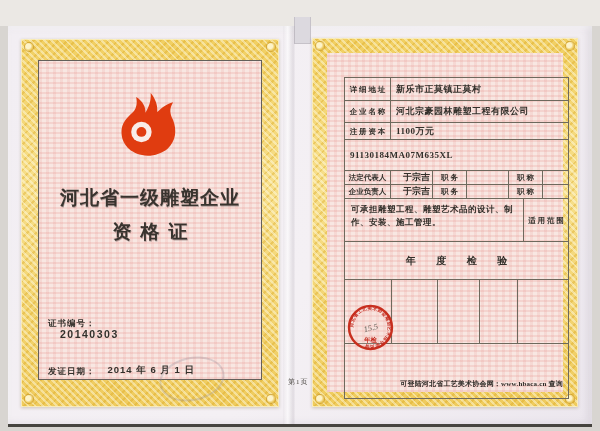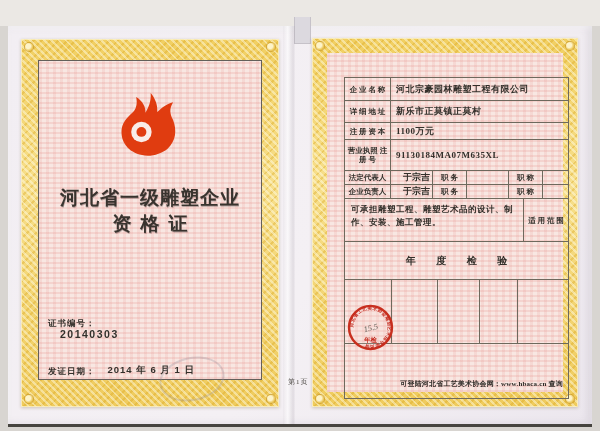--- a/index.html
+++ b/index.html
@@ -38,21 +38,21 @@
       repeating-linear-gradient(90deg,rgba(232,145,140,.17) 0 3px,rgba(232,145,140,0) 3px 7px),
       #f8e7e2;}
   .page-left{left:21px;top:39px;width:258px;height:368px;}
   .page-right{left:312px;top:38px;width:266px;height:369px;}
   .page-left .pink{border:1px solid #63605a;left:17px;top:21px;right:17px;bottom:27px;}
   
   .logo{position:absolute;left:50%;top:29px;transform:translateX(-50%);}
   .t1{position:absolute;left:0;right:0;top:124px;text-align:center;
     font-size:19px;font-weight:bold;color:#38332e;letter-spacing:1px;
     text-shadow:.5px .7px 0 rgba(60,40,40,.35);}
-  .t2{position:absolute;left:0;right:0;top:150px;text-align:center;
+  .t2{position:absolute;left:0;right:0;top:158px;text-align:center;
     font-size:19px;font-weight:bold;color:#38332e;letter-spacing:9px;text-indent:9px;
     text-shadow:.5px .7px 0 rgba(60,40,40,.35);}
   .fld{position:absolute;left:9px;display:flex;align-items:flex-start;color:#33302b;}
   .fld .lbl{font-size:8.5px;font-weight:bold;letter-spacing:1px;white-space:nowrap;}
   .fld .num{font-size:10.5px;font-weight:bold;letter-spacing:1.5px;margin-left:12px;margin-top:-2px;
     font-family:"Liberation Sans","DejaVu Sans",sans-serif;}
   .f-cert{top:257px;flex-direction:column;}
   .f-issuer{top:279px;}
   .issuer-lines{margin-left:4px;font-size:8.5px;font-weight:bold;line-height:11px;white-space:nowrap;}
   .f-date{top:305px;}
@@ -117,36 +117,35 @@
 
     <section class="page page-right" style="left:304px;top:12px;">
       <div class="corner-dot cd-tl"></div>
       <div class="corner-dot cd-tr"></div>
       <div class="corner-dot cd-bl"></div>
       <div class="corner-dot cd-br"></div>
       <div class="pink">
         <div class="tbl">
 
           <div class="tr h22">
+            <div class="tc lab">详 细 地 址</div>
+            <div class="tc val">新乐市正莫镇正莫村</div>
+          </div>
+
+          <div class="tr h22">
             <div class="tc lab">企 业 名 称</div>
             <div class="tc val">河北宗豪园林雕塑工程有限公司</div>
-          </div>
-
-          <div class="tr h22">
-            <div class="tc lab">详 细 地 址</div>
-            <div class="tc val">新乐市正莫镇正莫村</div>
           </div>
 
           <div class="tr h17">
             <div class="tc lab">注 册 资 本</div>
             <div class="tc val">1100万元</div>
           </div>
 
           <div class="tr h31">
-            <div class="tc lab">营业执照 注 册 号</div>
             <div class="tc val">91130184MA07M635XL</div>
           </div>
 
           <div class="tr h21">
             <div class="tc lab">法定代表人</div>
             <div class="tc name-c">于宗吉</div>
             <div class="tc minor-lab">职 务</div>
             <div class="tc name-c"></div>
             <div class="tc minor-lab">职 称</div>
             <div class="tc blank-c"></div>

